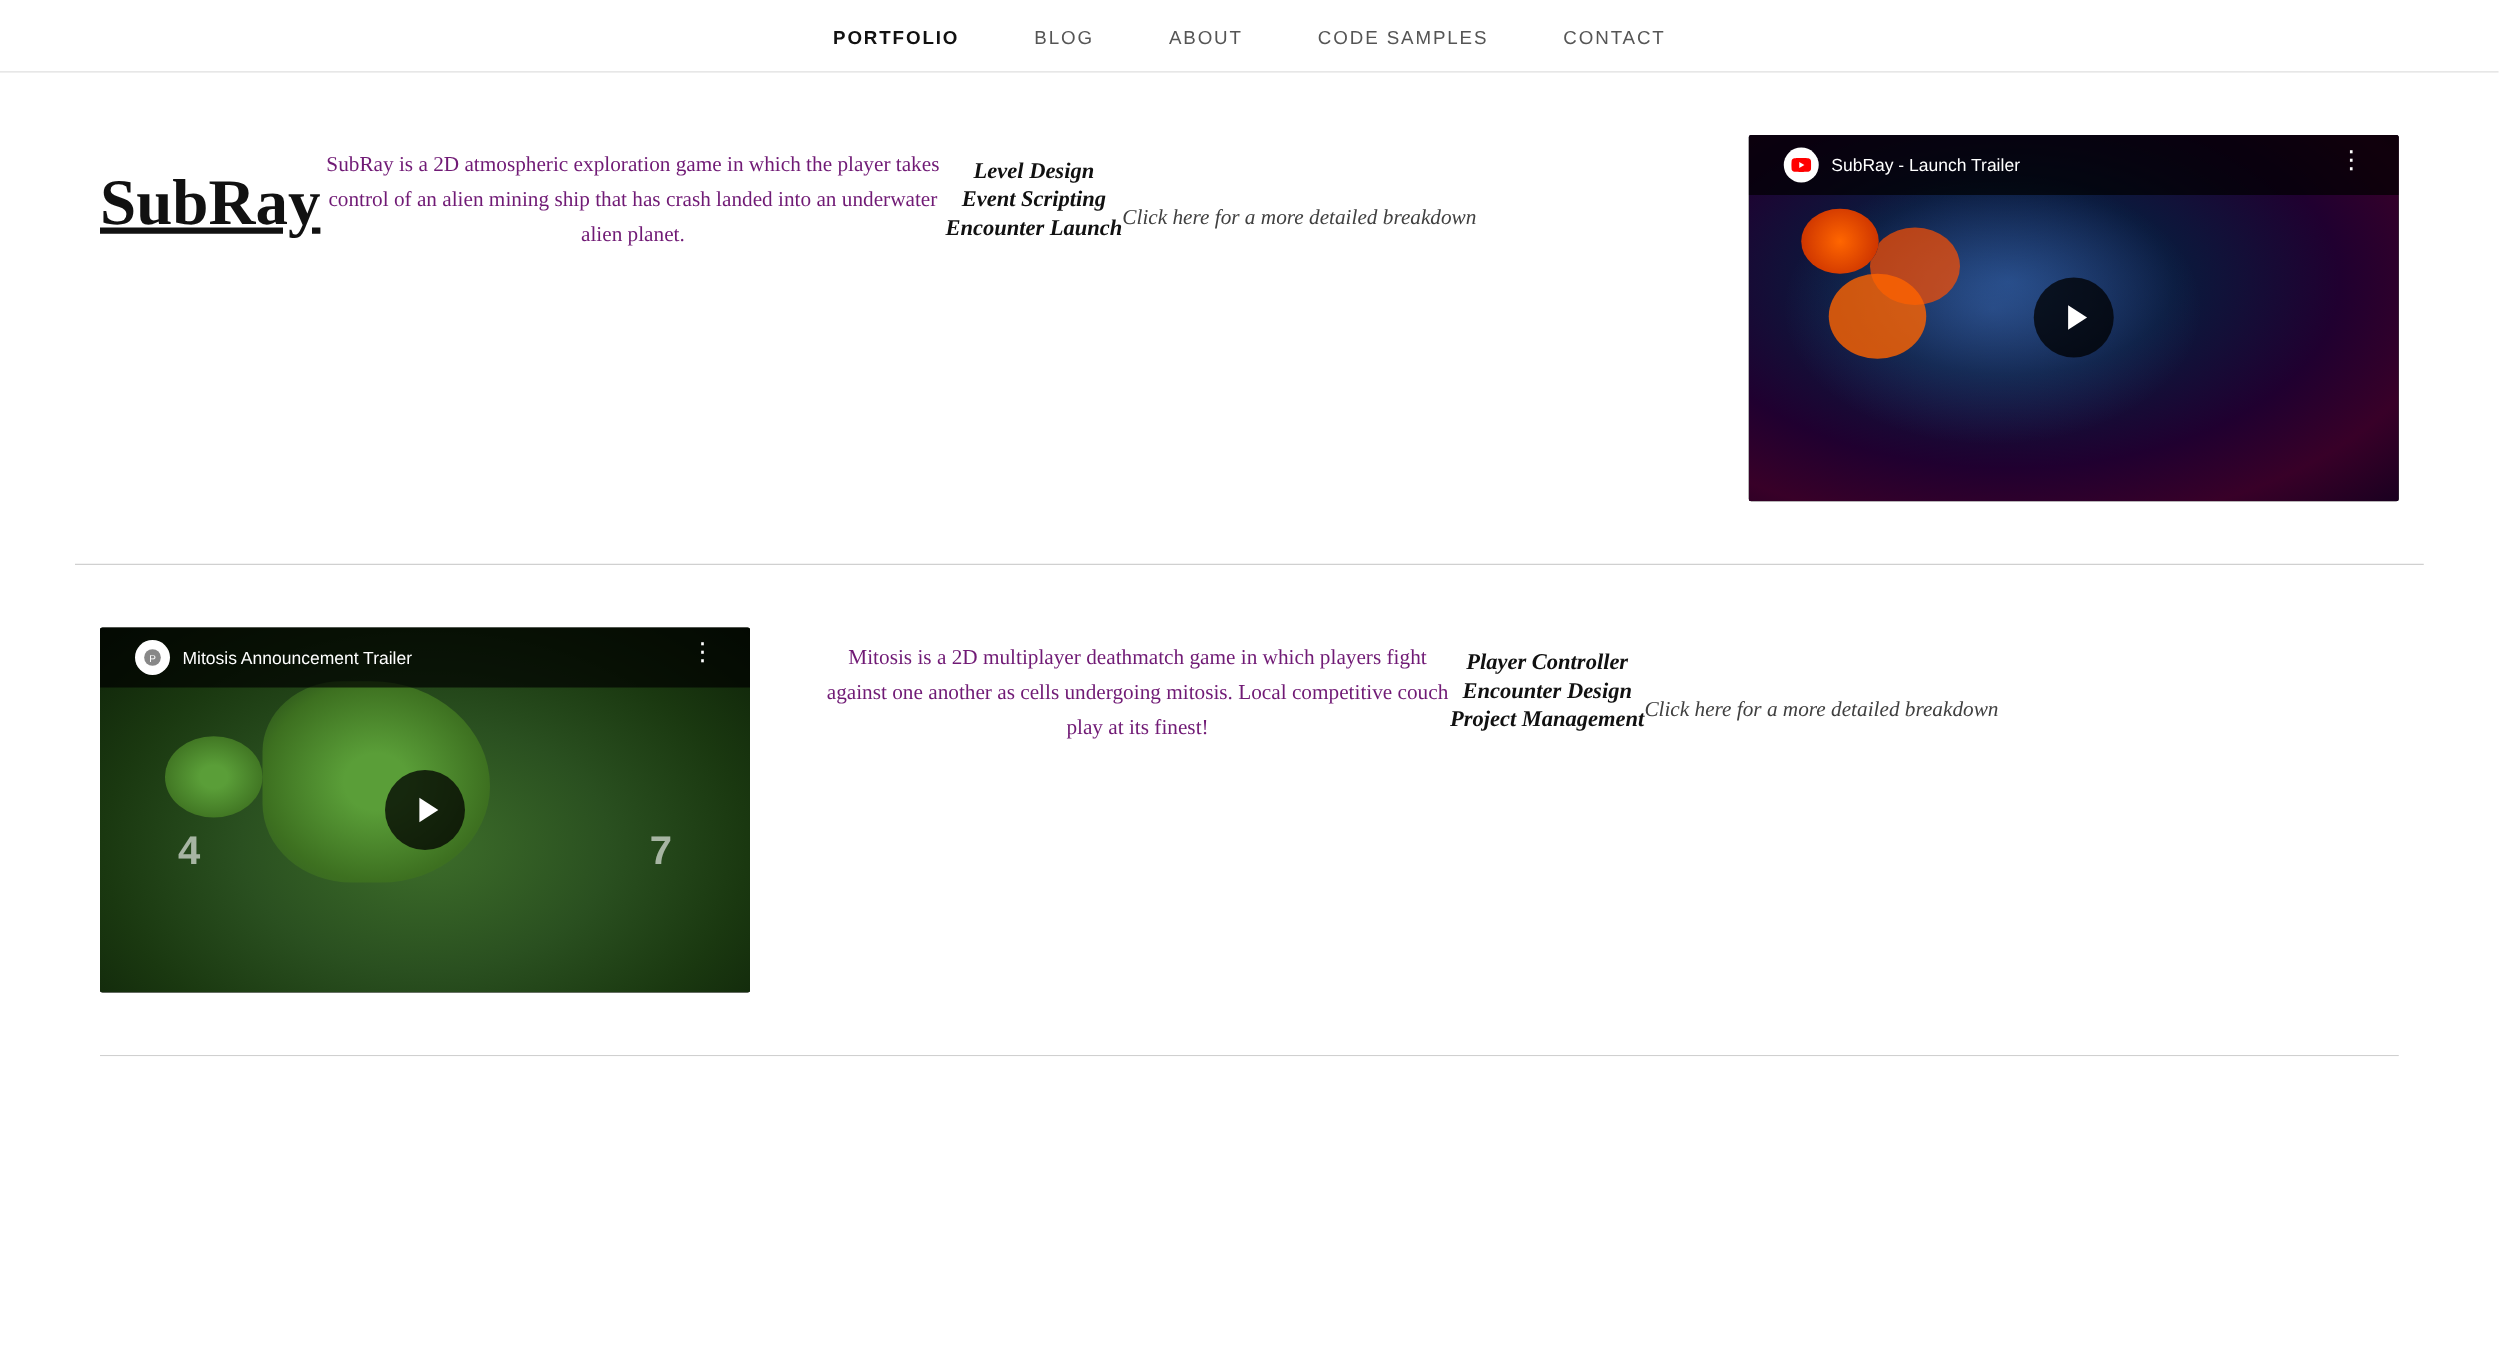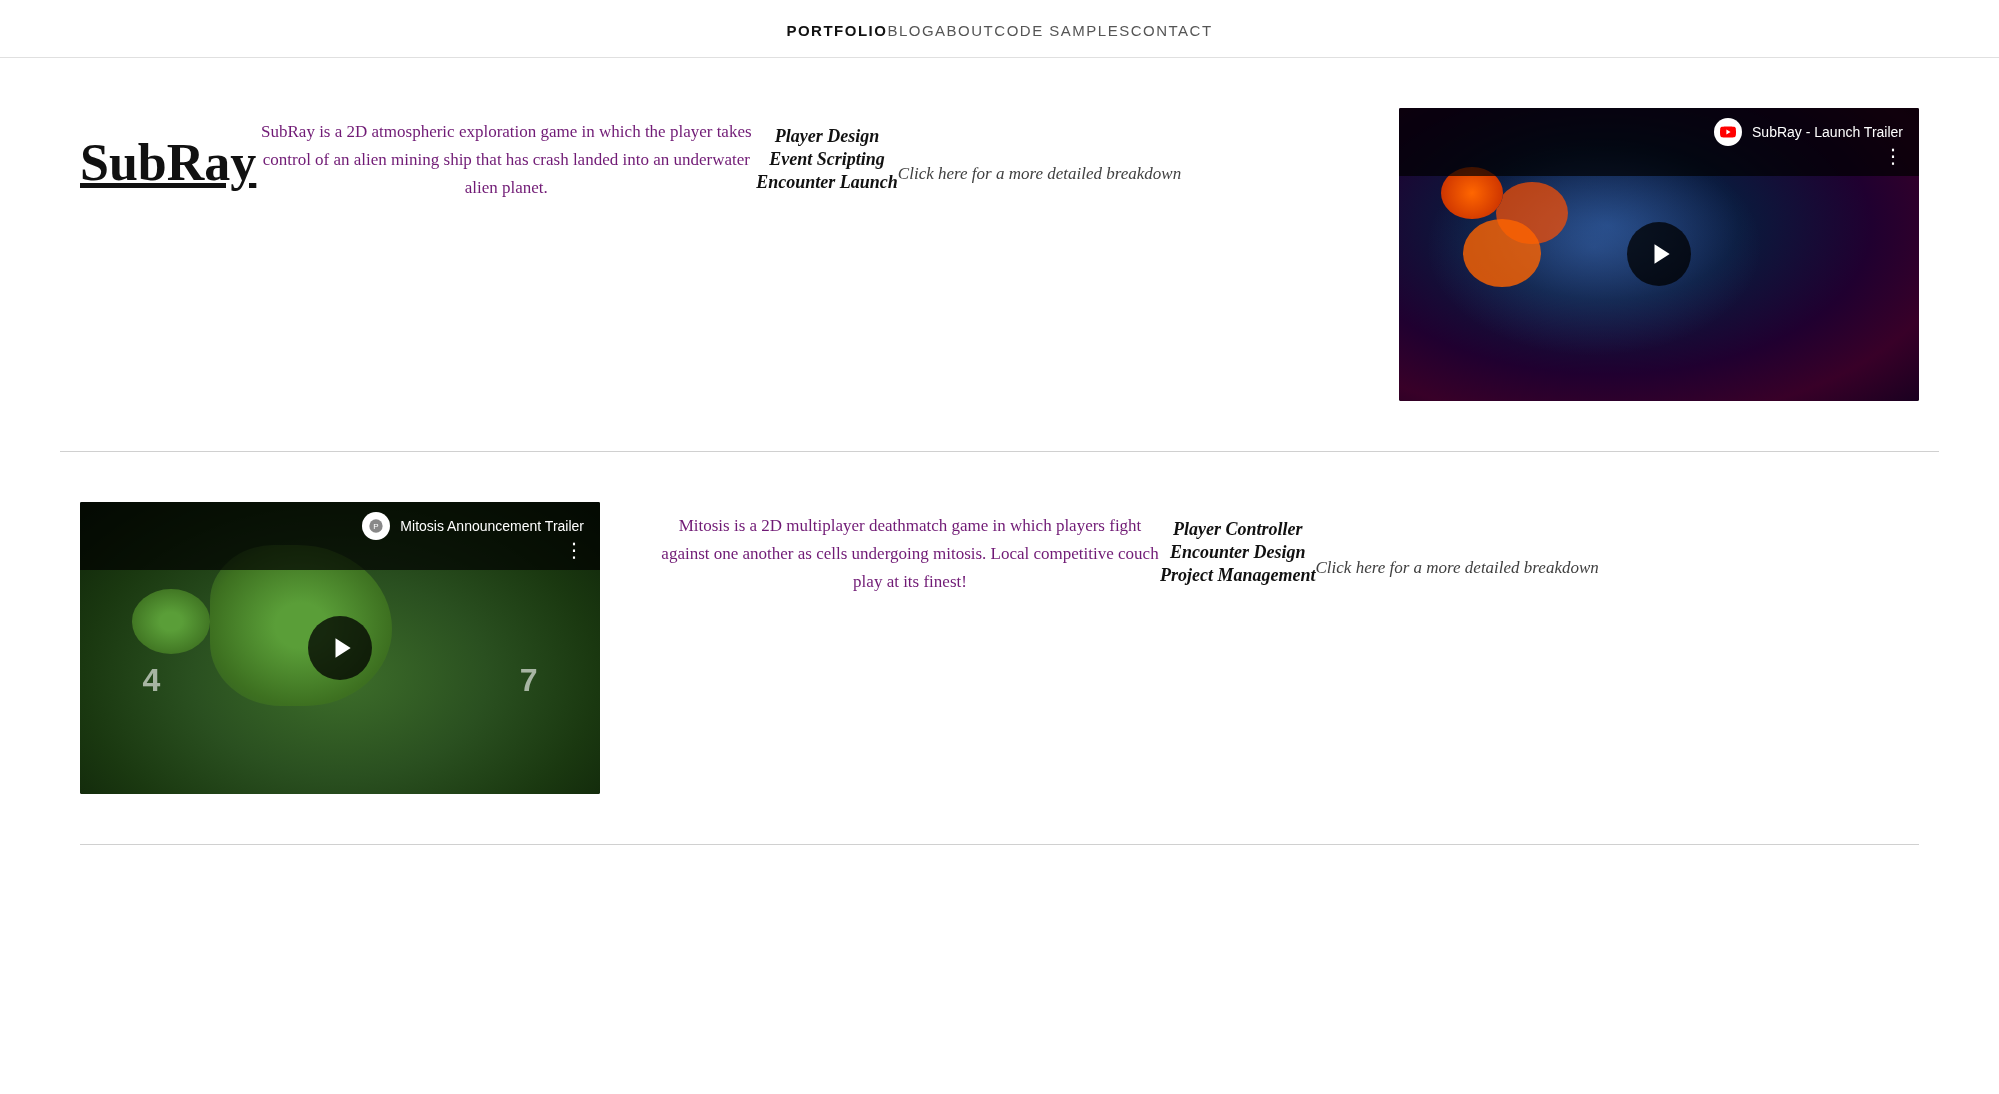--- a/index.html
+++ b/index.html
@@ -9,20 +9,21 @@
     }
     body {
       font-family: Georgia, 'Times New Roman', serif;
       background: #ffffff;
       color: #333333;
     }
     nav {
       display: flex;
       justify-content: center;
       align-items: center;
+      gap: 60px;
       padding: 22px 0 18px;
       border-bottom: 1px solid #e0e0e0;
     }
     nav a {
       text-decoration: none;
       color: #555;
       font-family: Arial, Helvetica, sans-serif;
       font-size: 15px;
       letter-spacing: 1.5px;
       text-transform: uppercase;
@@ -136,24 +137,23 @@
       border-radius: 50%;
       box-shadow: 30px 60px 0 8px rgba(255,100,0,0.8), 60px 20px 0 5px rgba(255,80,0,0.7);
     }
     .video-overlay-bar {
       position: absolute;
       top: 0;
       left: 0;
       right: 0;
       background: rgba(0,0,0,0.7);
       display: flex;
-      align-items: flex-end;
+      align-items: flex-start;
       justify-content: space-between;
-      padding: 10px 16px;
-      flex-direction: column;
+      padding: 10px 28px;
     }
     .video-overlay-left {
       display: flex;
       align-items: center;
       gap: 10px;
     }
     .yt-icon-circle {
       width: 28px;
       height: 28px;
       background: #fff;
@@ -261,21 +261,21 @@
   <a href="#">ABOUT</a>
   <a href="#">CODE SAMPLES</a>
   <a href="#">CONTACT</a>
 </nav>
 
 <div class="project-section">
   <div class="project-text">
     <h1 class="project-title">SubRay</h1>
     <p class="project-description">SubRay is a 2D atmospheric exploration game in which the player takes control of an alien mining ship that has crash landed into an underwater alien planet.</p>
     <div class="project-tags">
-      <span class="project-tag">Player Design</span>
+      <span class="project-tag">Level Design</span>
       <span class="project-tag">Event Scripting</span>
       <span class="project-tag">Encounter Launch</span>
     </div>
     <a href="#" class="project-link">Click here for a more detailed breakdown</a>
   </div>
   <div class="project-video">
     <div class="video-container">
       <div class="video-thumbnail">
         <div class="subray-thumb"></div>
         <div class="video-overlay-bar">

